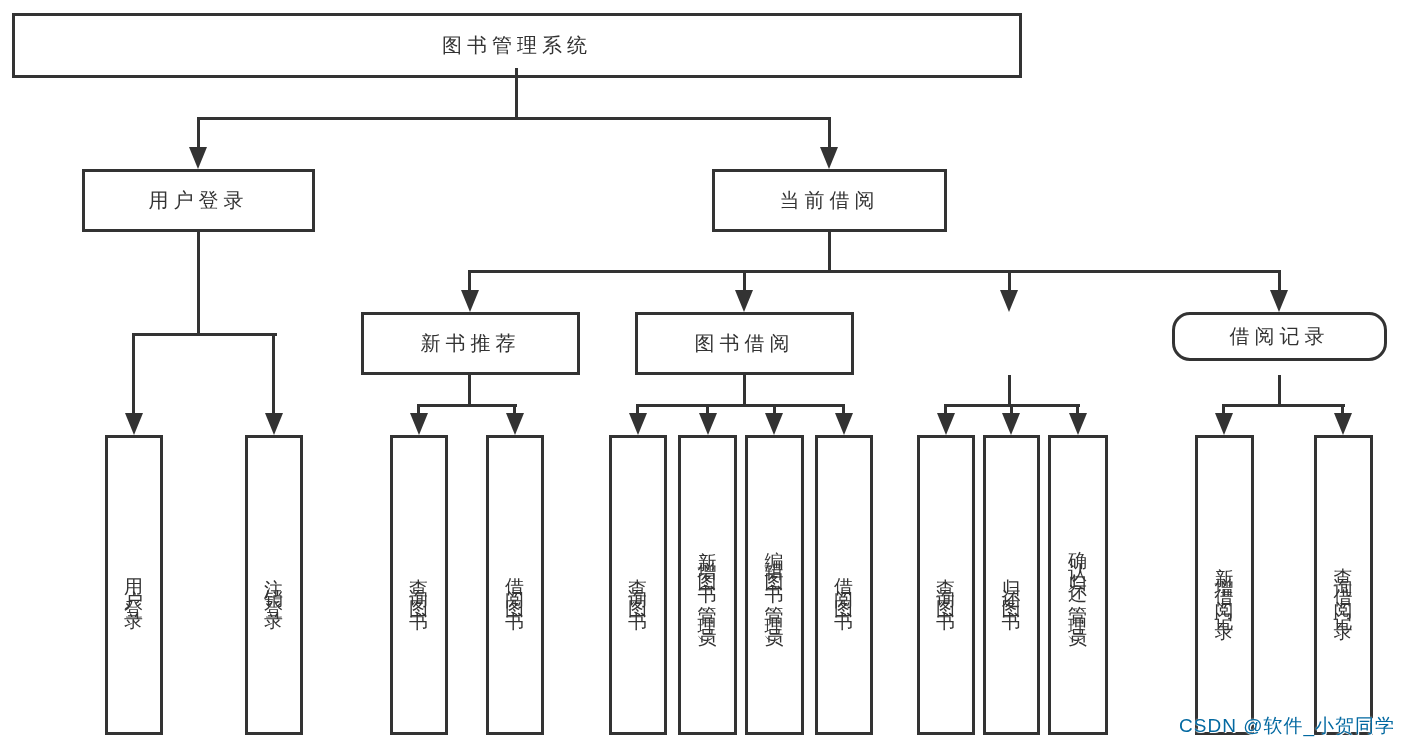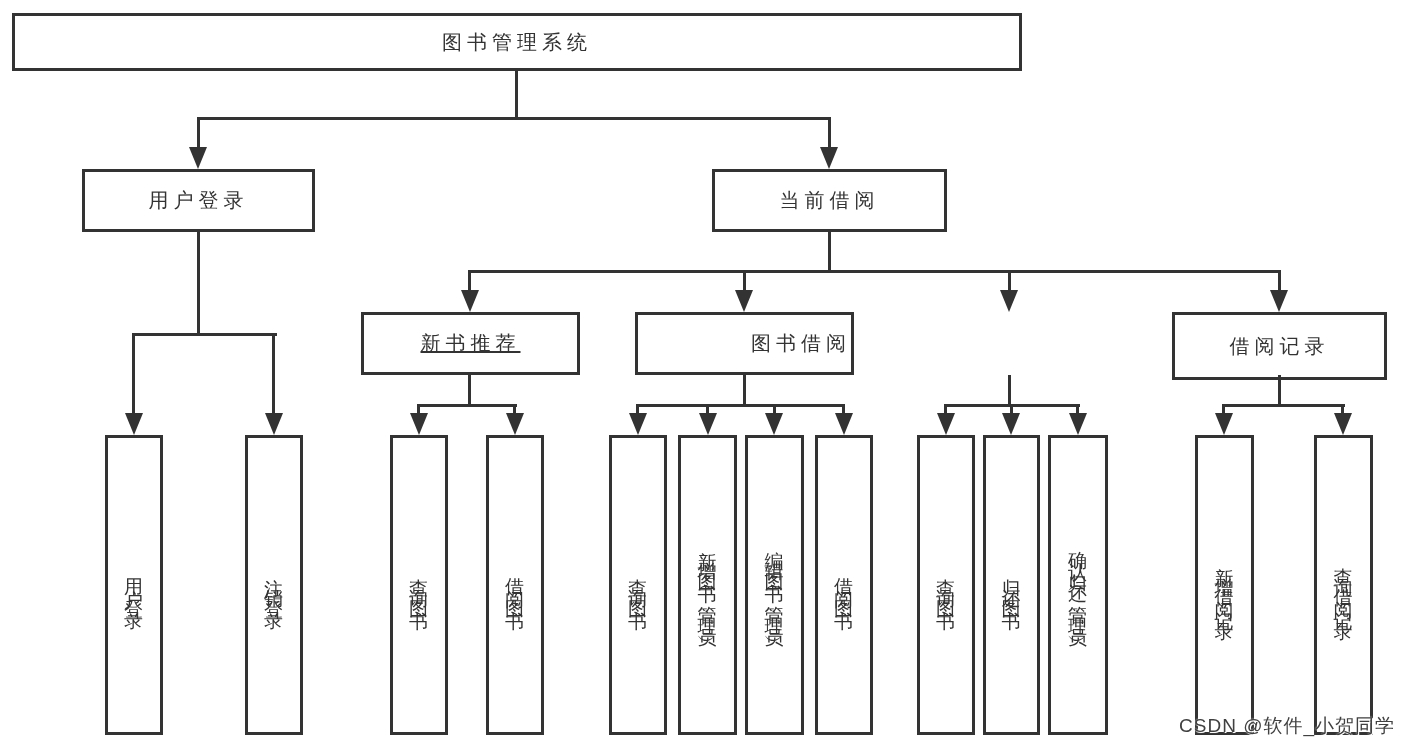--- a/index.html
+++ b/index.html
@@ -45,32 +45,32 @@
     border-left:9px solid transparent;
     border-right:9px solid transparent;
     border-top:22px solid #333333;
   }
   .watermark{
     position:absolute;
     top:713px;
     right:10px;
     font-size:19px;
     letter-spacing:1px;
-    color:#404040;
+    color:#0369a1;
     text-shadow:0 0 2px #ffffff,1px 1px 0 #ffffff;
     white-space:nowrap;
     z-index:5;
   }
 </style>
 </head>
 <body>
 
 <div id="canvas">
 
-  <div class="node" style="left:12px;top:13px;width:1010px;height:58px;">
+  <div class="node" style="left:12px;top:13px;width:1010px;height:65px;">
     <span class="hlabel">图书管理系统</span>
   </div>
 
   <div class="line" style="left:515px;top:68px;width:3px;height:51px;"></div>
   <div class="line" style="left:197px;top:117px;width:634px;height:3px;"></div>
   <div class="line" style="left:197px;top:117px;width:3px;height:33px;"></div>
   <div class="arrow" style="left:189px;top:147px;"></div>
   <div class="line" style="left:828px;top:117px;width:3px;height:33px;"></div>
   <div class="arrow" style="left:820px;top:147px;"></div>
 
@@ -92,27 +92,27 @@
   <div class="line" style="left:468px;top:270px;width:813px;height:3px;"></div>
   <div class="line" style="left:468px;top:270px;width:3px;height:24px;"></div>
   <div class="arrow" style="left:461px;top:290px;"></div>
   <div class="line" style="left:743px;top:270px;width:3px;height:24px;"></div>
   <div class="arrow" style="left:735px;top:290px;"></div>
   <div class="line" style="left:1008px;top:270px;width:3px;height:24px;"></div>
   <div class="arrow" style="left:1000px;top:290px;"></div>
   <div class="line" style="left:1278px;top:270px;width:3px;height:24px;"></div>
   <div class="arrow" style="left:1270px;top:290px;"></div>
 
-  <div class="node" style="left:361px;top:312px;width:219px;height:63px;text-decoration:underline;">
+  <div class="node" style="left:361px;top:312px;width:219px;height:63px;">
     <span class="hlabel">新书推荐</span>
   </div>
-  <div class="node" style="left:635px;top:312px;width:219px;height:63px;justify-content:flex-end;">
+  <div class="node" style="left:635px;top:312px;width:219px;height:63px;">
     <span class="hlabel">图书借阅</span>
   </div>
-  <div class="node" style="left:1172px;top:312px;width:215px;height:68px;">
+  <div class="node" style="left:1172px;top:312px;width:215px;height:49px;border-radius:18px;">
     <span class="hlabel">借阅记录</span>
   </div>
 
   <div class="line" style="left:468px;top:375px;width:3px;height:31px;"></div>
   <div class="line" style="left:417px;top:404px;width:100px;height:3px;"></div>
   <div class="line" style="left:417px;top:404px;width:3px;height:11px;"></div>
   <div class="arrow" style="left:410px;top:413px;"></div>
   <div class="line" style="left:513px;top:404px;width:3px;height:11px;"></div>
   <div class="arrow" style="left:506px;top:413px;"></div>
 

